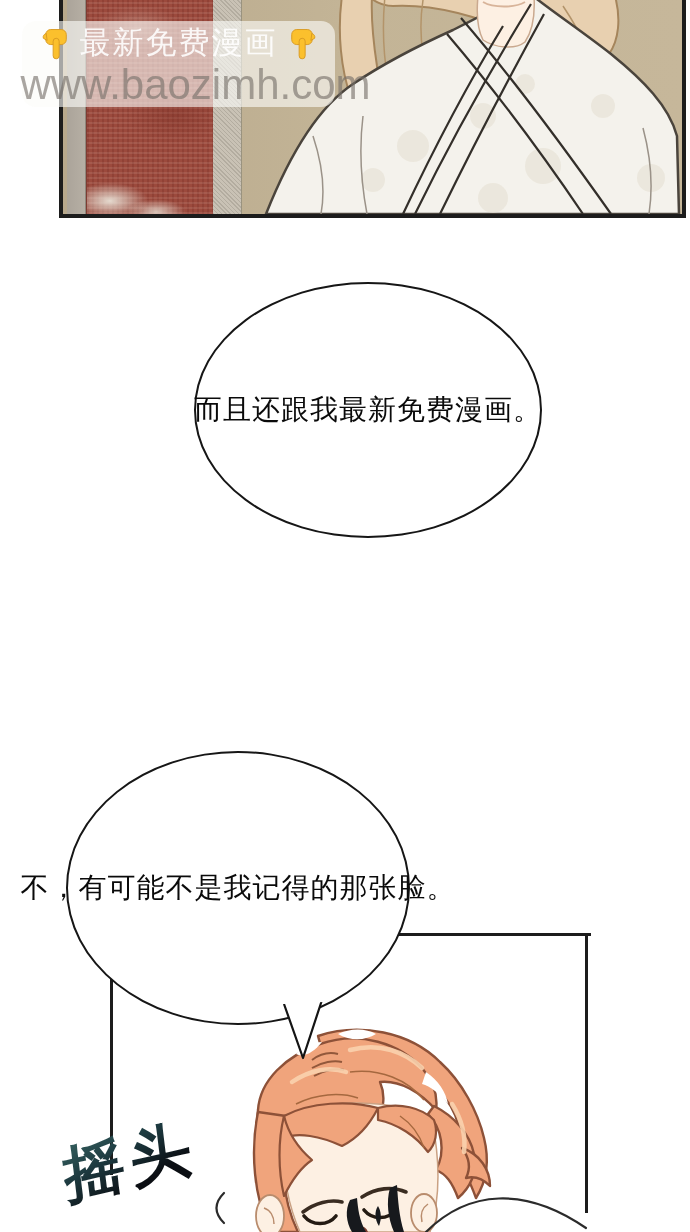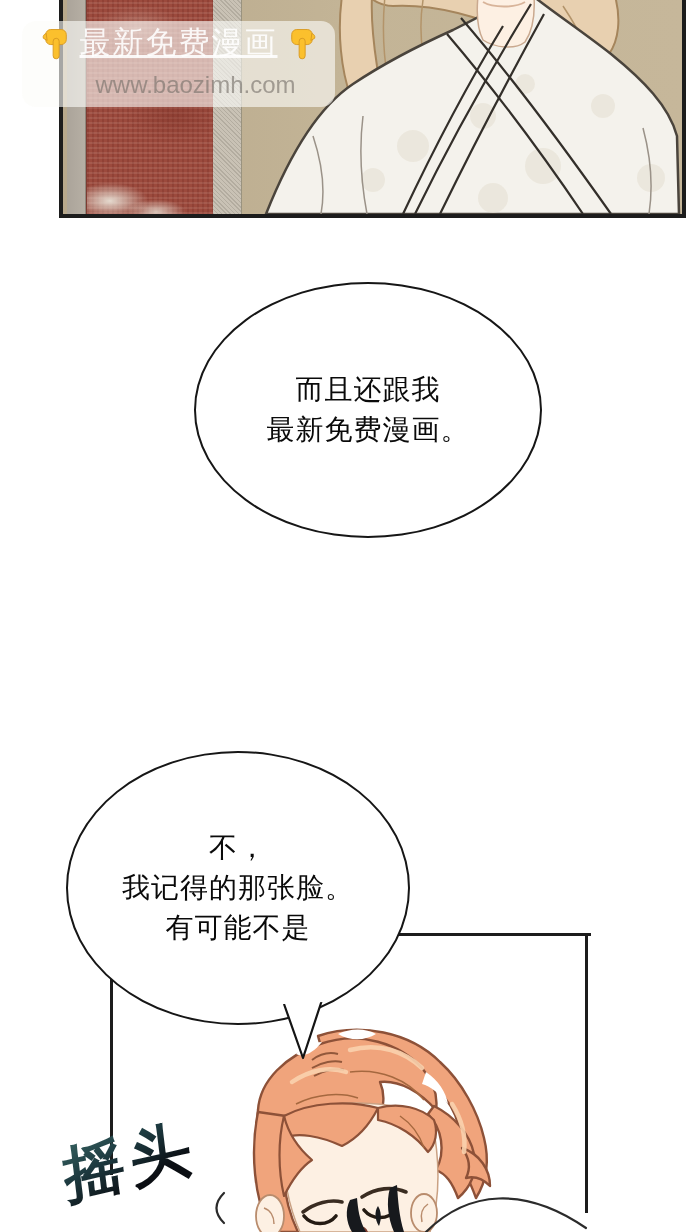--- a/index.html
+++ b/index.html
@@ -34,29 +34,29 @@
   }
   .panel-art{position:absolute;left:0;top:0;width:619px;height:218px;}
 
   
   .watermark{
     position:absolute;left:22px;top:21px;width:313px;height:86px;border-radius:14px;
     background:rgba(252,251,248,.62);
     display:flex;flex-direction:column;align-items:center;justify-content:center;
   }
   .wm-row{display:flex;align-items:center;gap:5px;height:42px;}
-  .wm-cn{font-size:31px;letter-spacing:2px;color:rgba(255,255,255,.88);font-weight:400;white-space:nowrap;text-decoration:underline;}
-  .wm-url{font-size:24px;color:rgba(118,112,105,.62);letter-spacing:0;line-height:36px;white-space:nowrap;margin-left:34px;}
+  .wm-cn{font-size:31px;letter-spacing:2px;color:rgba(255,255,255,.88);font-weight:400;white-space:nowrap;}
+  .wm-url{font-size:42px;color:rgba(118,112,105,.62);letter-spacing:0;line-height:36px;white-space:nowrap;margin-left:34px;}
   .hand{width:38px;height:38px;flex:0 0 auto;}
 
   
   .bubble{
     position:absolute;background:var(--bubble-fill,#ffffff);
     border:2px solid var(--ink,#161616);border-radius:50%;
-    display:flex;flex-direction:column;align-items:center;justify-content:center;
+    display:flex;flex-direction:row;align-items:center;justify-content:center;
     text-align:center;color:#0a0a0a;
   }
   .bubble .line{font-size:28px;line-height:40px;font-weight:500;letter-spacing:1px;white-space:nowrap;}
   .bubble-1{left:194px;top:282px;width:344px;height:252px;}
   .bubble-2{left:66px;top:751px;width:340px;height:270px;}
   .tail{position:absolute;left:280px;top:998px;width:46px;height:64px;}
 
   
   .p2-border{position:absolute;background:var(--panel-border,#1c1c1c);}
   .p2-top{left:380px;top:933px;width:211px;height:3px;}
@@ -221,22 +221,22 @@
     <g fill="none" stroke="#241a12" stroke-width="3.6" stroke-linecap="round">
       <path d="M104,196 C112,206 128,206 136,196"></path>
       <path d="M164,190 C172,200 188,200 196,190"></path>
     </g>
 
     <path d="M152,212 C155,205 165,204 168,212 Z" fill="#7a3b2e"></path>
   </svg>
 
   <div class="bubble bubble-2">
     <div class="line">不，</div>
+    <div class="line">有可能不是</div>
     <div class="line">我记得的那张脸。</div>
-    <div class="line">有可能不是</div>
   </div>
   <svg class="tail" viewBox="0 0 46 64">
     <path d="M4,6 L23,60 L42,2" style="fill:var(--bubble-fill,#ffffff)" stroke="#141414" stroke-width="2.2" stroke-linejoin="round"></path>
     <path d="M2,2 L44,0 L44,4 L2,6 Z" fill="#ffffff" stroke="none"></path>
   </svg>
 
   <div class="sfx">摇头</div>
 
   <svg class="fx" viewBox="0 0 690 52">
     <path d="M224,13 Q209,28 224,43" fill="none" stroke="#2b2b2b" stroke-width="2.2" stroke-linecap="round"></path>

